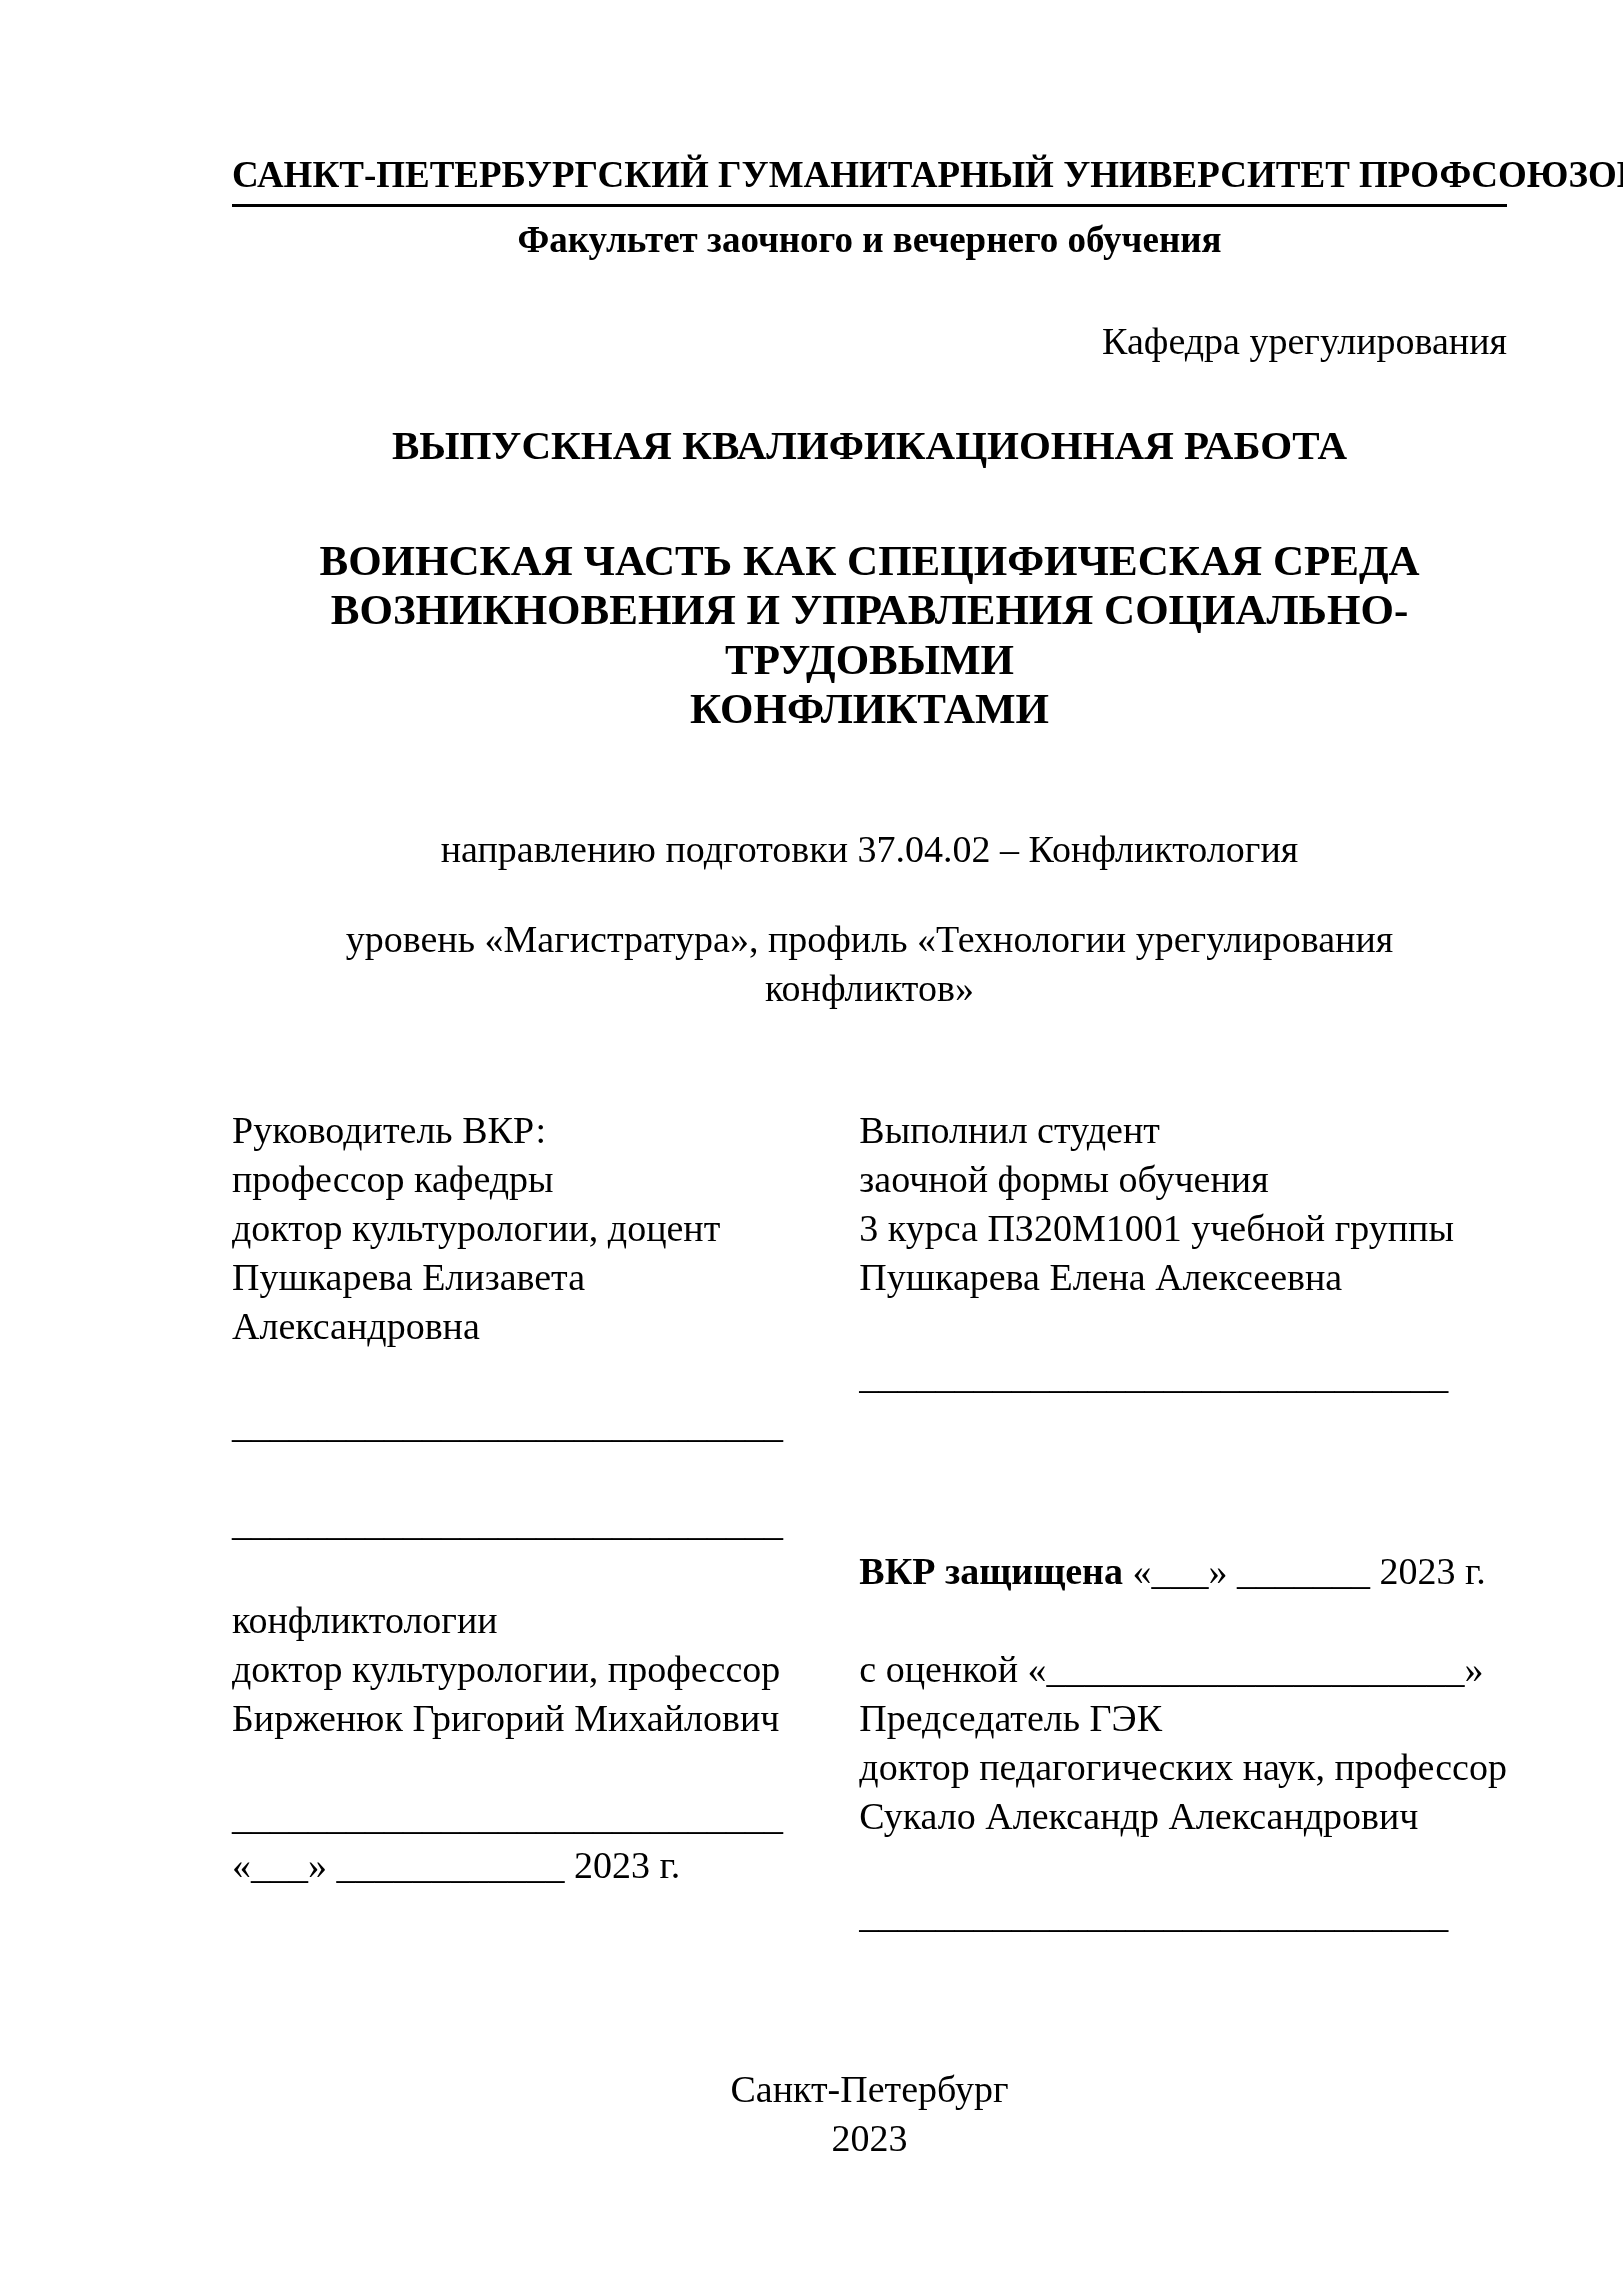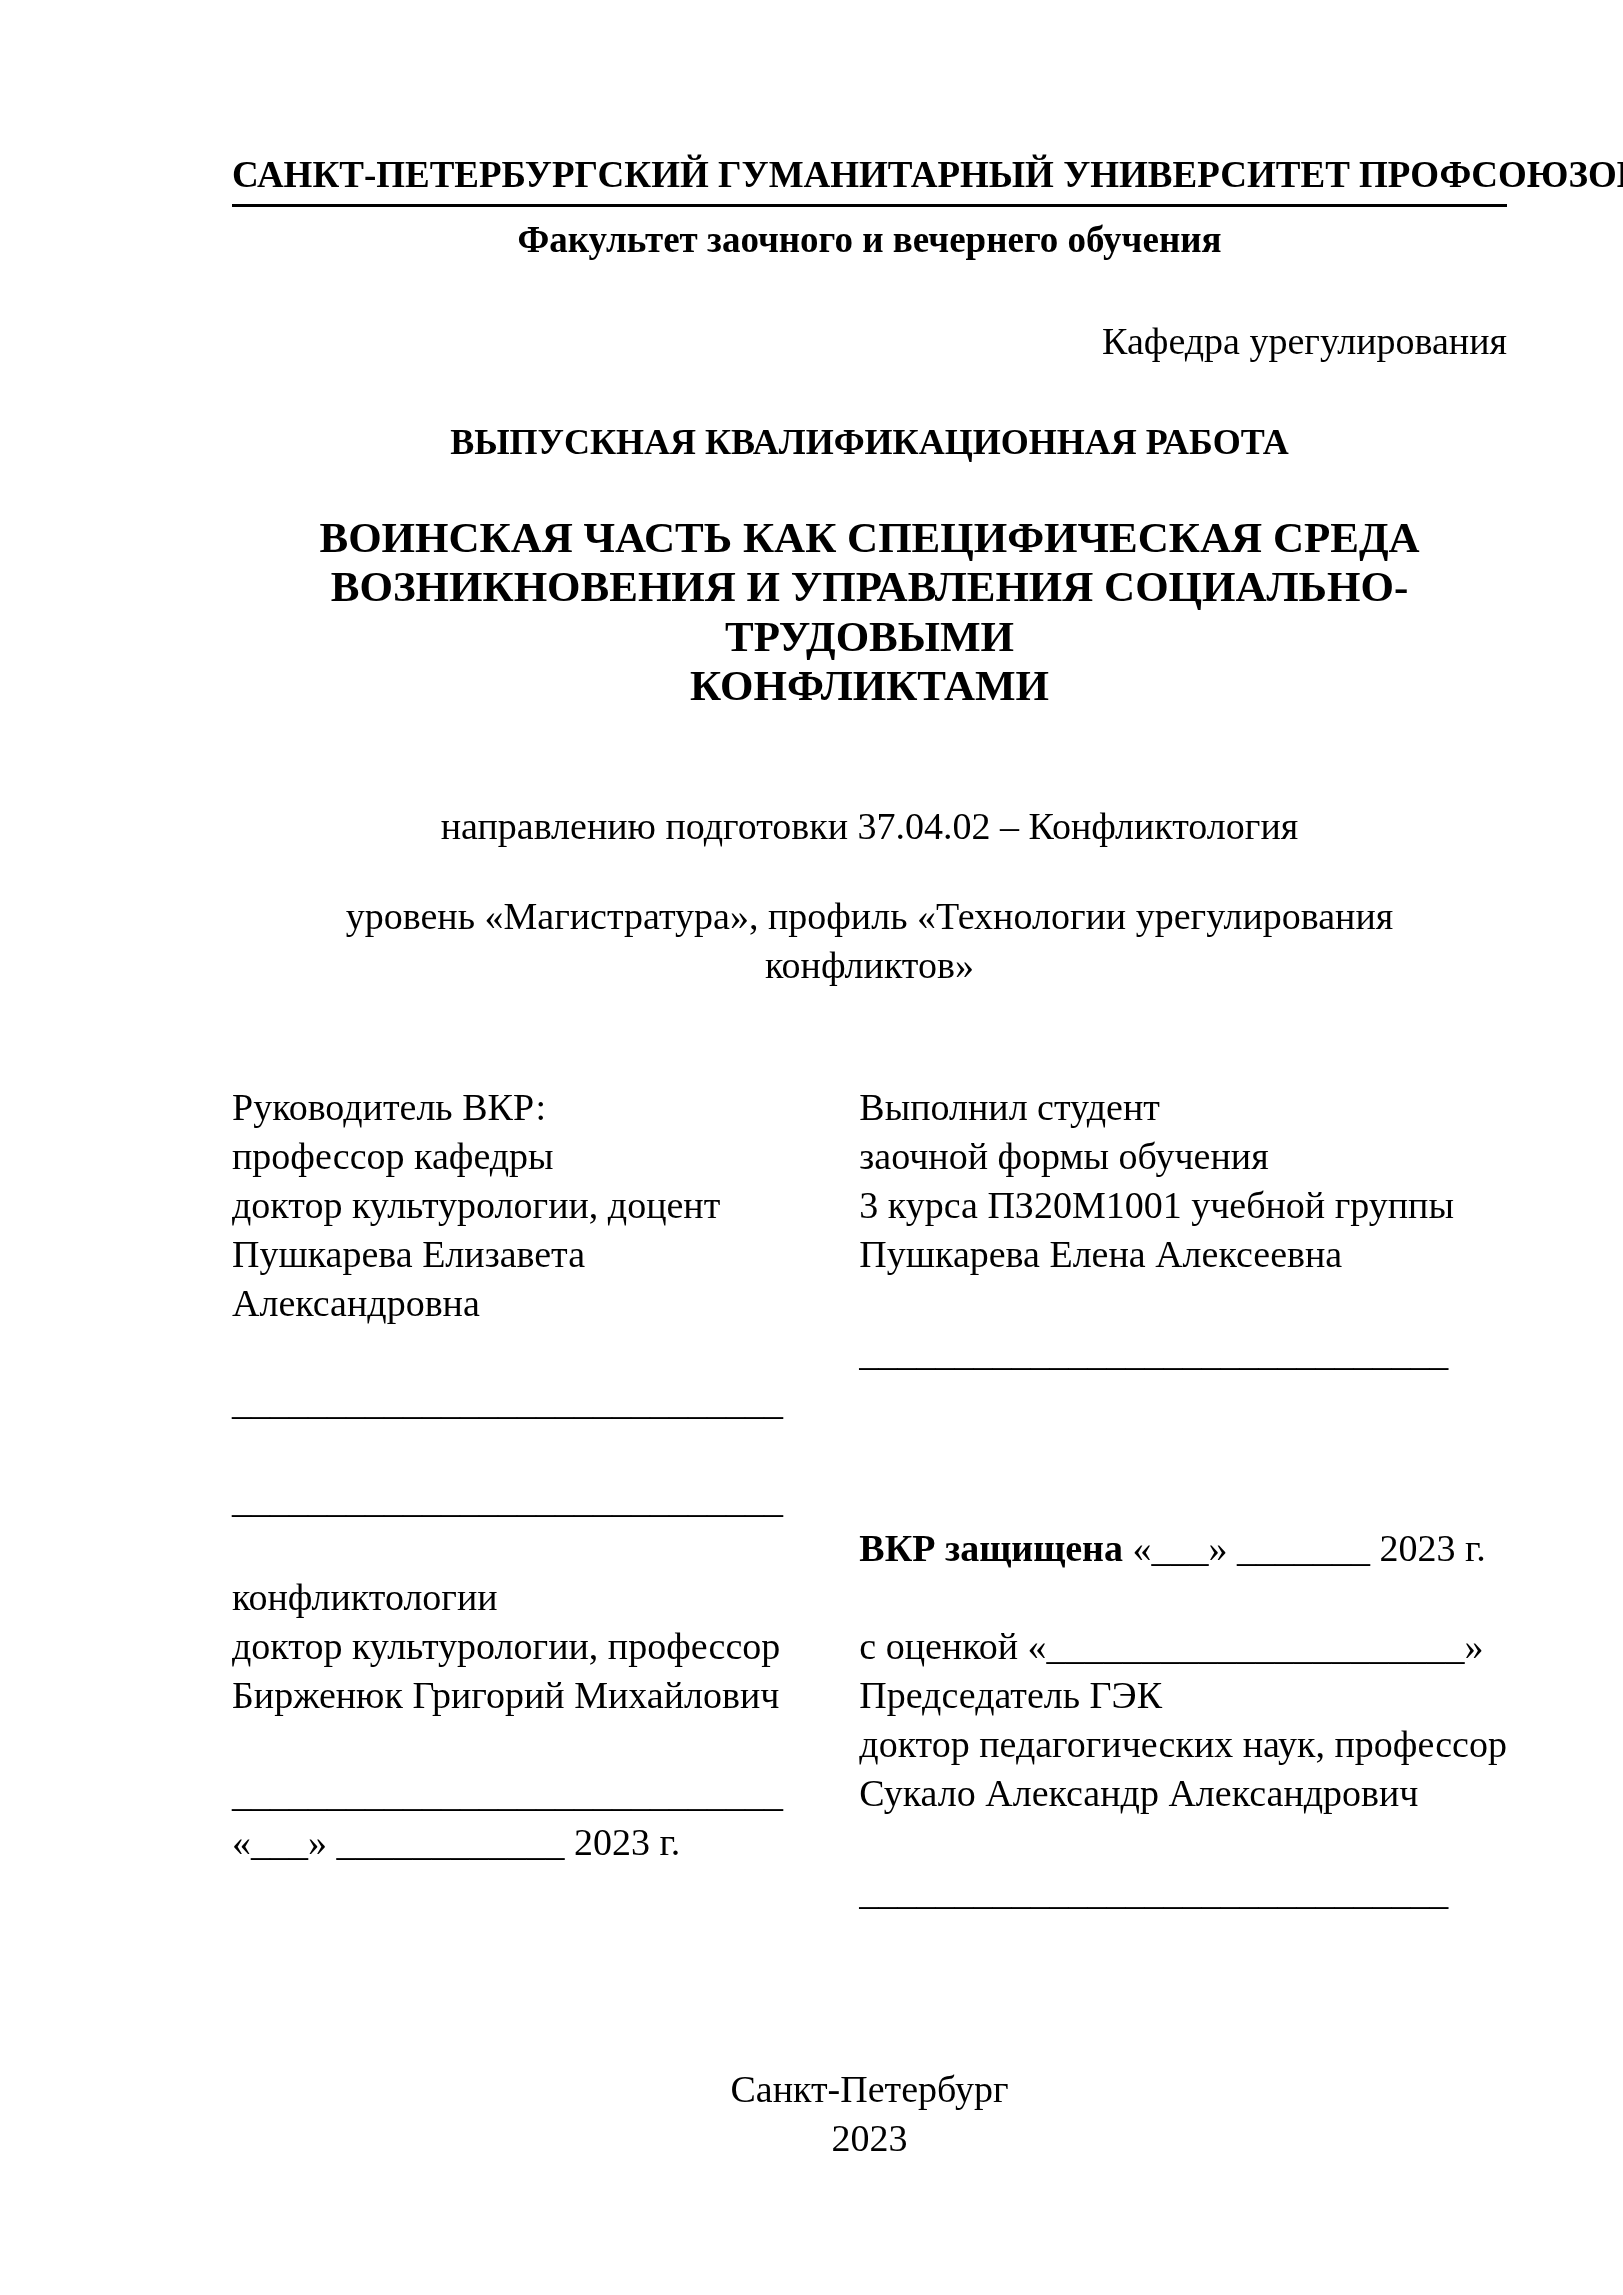--- a/index.html
+++ b/index.html
@@ -33,29 +33,29 @@
     margin-top: 11px;
   }
   .department {
     text-align: right;
     font-size: 38px;
     margin-top: 58px;
   }
   .work-type {
     text-align: center;
     font-weight: bold;
-    font-size: 36px;
+    font-size: 41px;
     margin-top: 58px;
   }
   .title {
     text-align: center;
     font-weight: bold;
     font-size: 43px;
     line-height: 1.15;
-    margin-top: 50px;
+    margin-top: 67px;
   }
   .program {
     text-align: center;
     font-size: 38px;
     margin-top: 93px;
   }
   .level {
     text-align: center;
     font-size: 38px;
     line-height: 1.3;

